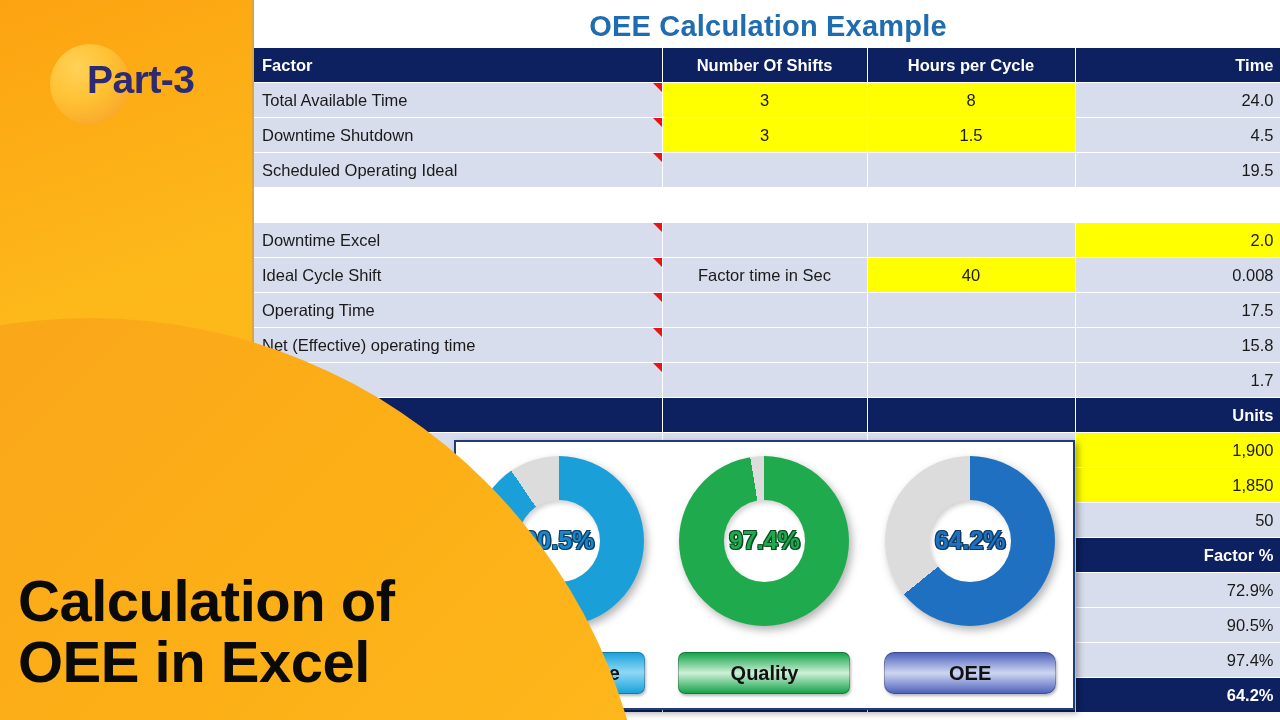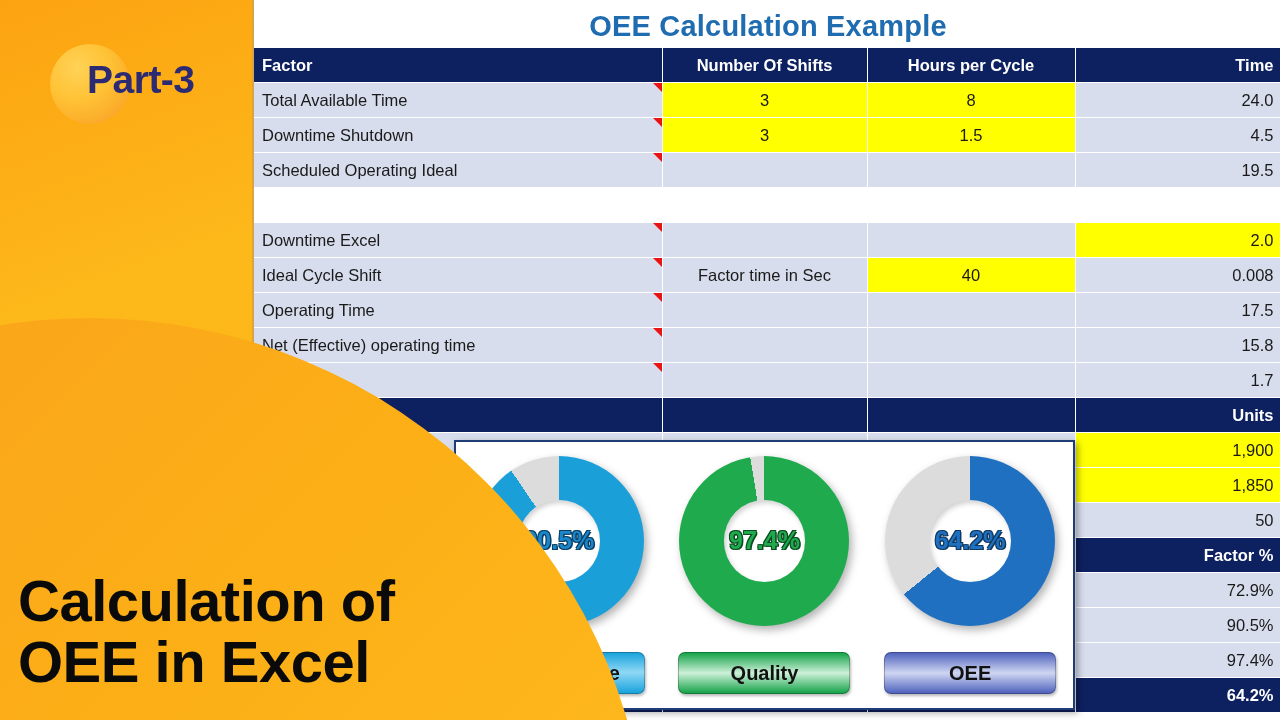--- a/index.html
+++ b/index.html
@@ -96,21 +96,21 @@
   }
   .btn{
     width:170px;height:40px;border-radius:7px;
     display:flex;align-items:center;justify-content:center;
     font-size:20px;font-weight:bold;color:#111111;
     border:1px solid rgba(0,0,0,.25);
     box-shadow:1px 2px 3px rgba(0,0,0,.28);
   }
   .btn-perf{background:linear-gradient(to bottom,#19a3dd 0%,#8fd8f5 48%,#19a3dd 100%);}
   .btn-qual{background:linear-gradient(to bottom,#16a34a 0%,#cdf0d8 50%,#16a34a 100%);}
-  .btn-oee{background:linear-gradient(to bottom,#4f63bd 0%,#cfd6f2 50%,#4f63bd 100%);}
+  .btn-oee{background:linear-gradient(to bottom,#4f63bd 0%,#cfd6f2 50%,#4f63bd 100%);border-radius:10px;}
 
   
   .orange-strip{
     position:absolute;left:0;top:0;width:252px;height:720px;
     background:linear-gradient(160deg,#fca311 0%,#fdb81a 40%,#fcb415 100%);
     z-index:5;
   }
   .orange-blob{
     position:absolute;left:-470px;top:318px;
     width:1120px;height:1120px;border-radius:50%;

